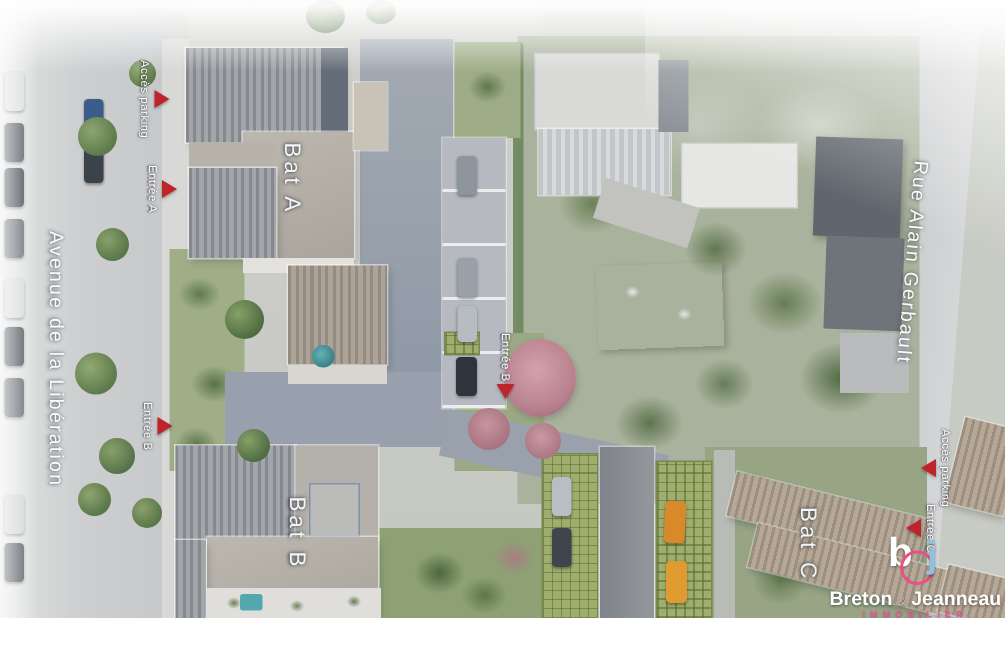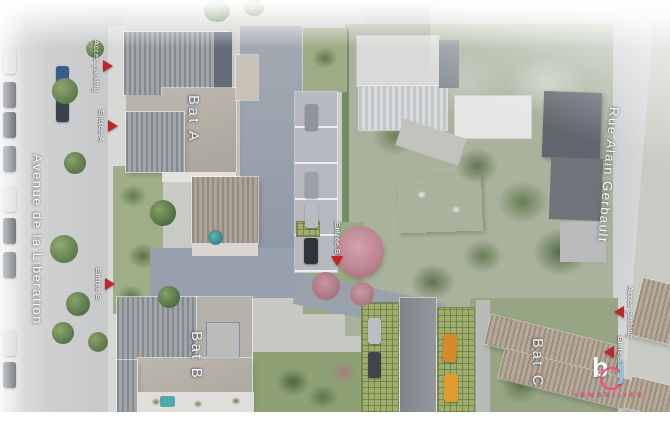--- a/index.html
+++ b/index.html
@@ -216,17 +216,22 @@
       <span class="tri-left"></span>
       <span class="mlabel">Entrée C</span>
     </div>
 
     <div class="logo">
       <div class="logo-mark">
         <span class="logo-b">b</span>
         <span class="logo-ring"></span>
         <span class="logo-j">j</span>
       </div>
+      <div class="logo-name">
+        <span>Breton</span>
+        <span class="logo-amp">&amp;</span>
+        <span>Jeanneau</span>
+      </div>
       <div class="logo-tag">IMMOBILIER</div>
     </div>
 
   </div>
 </div>
 
 </body></html>

